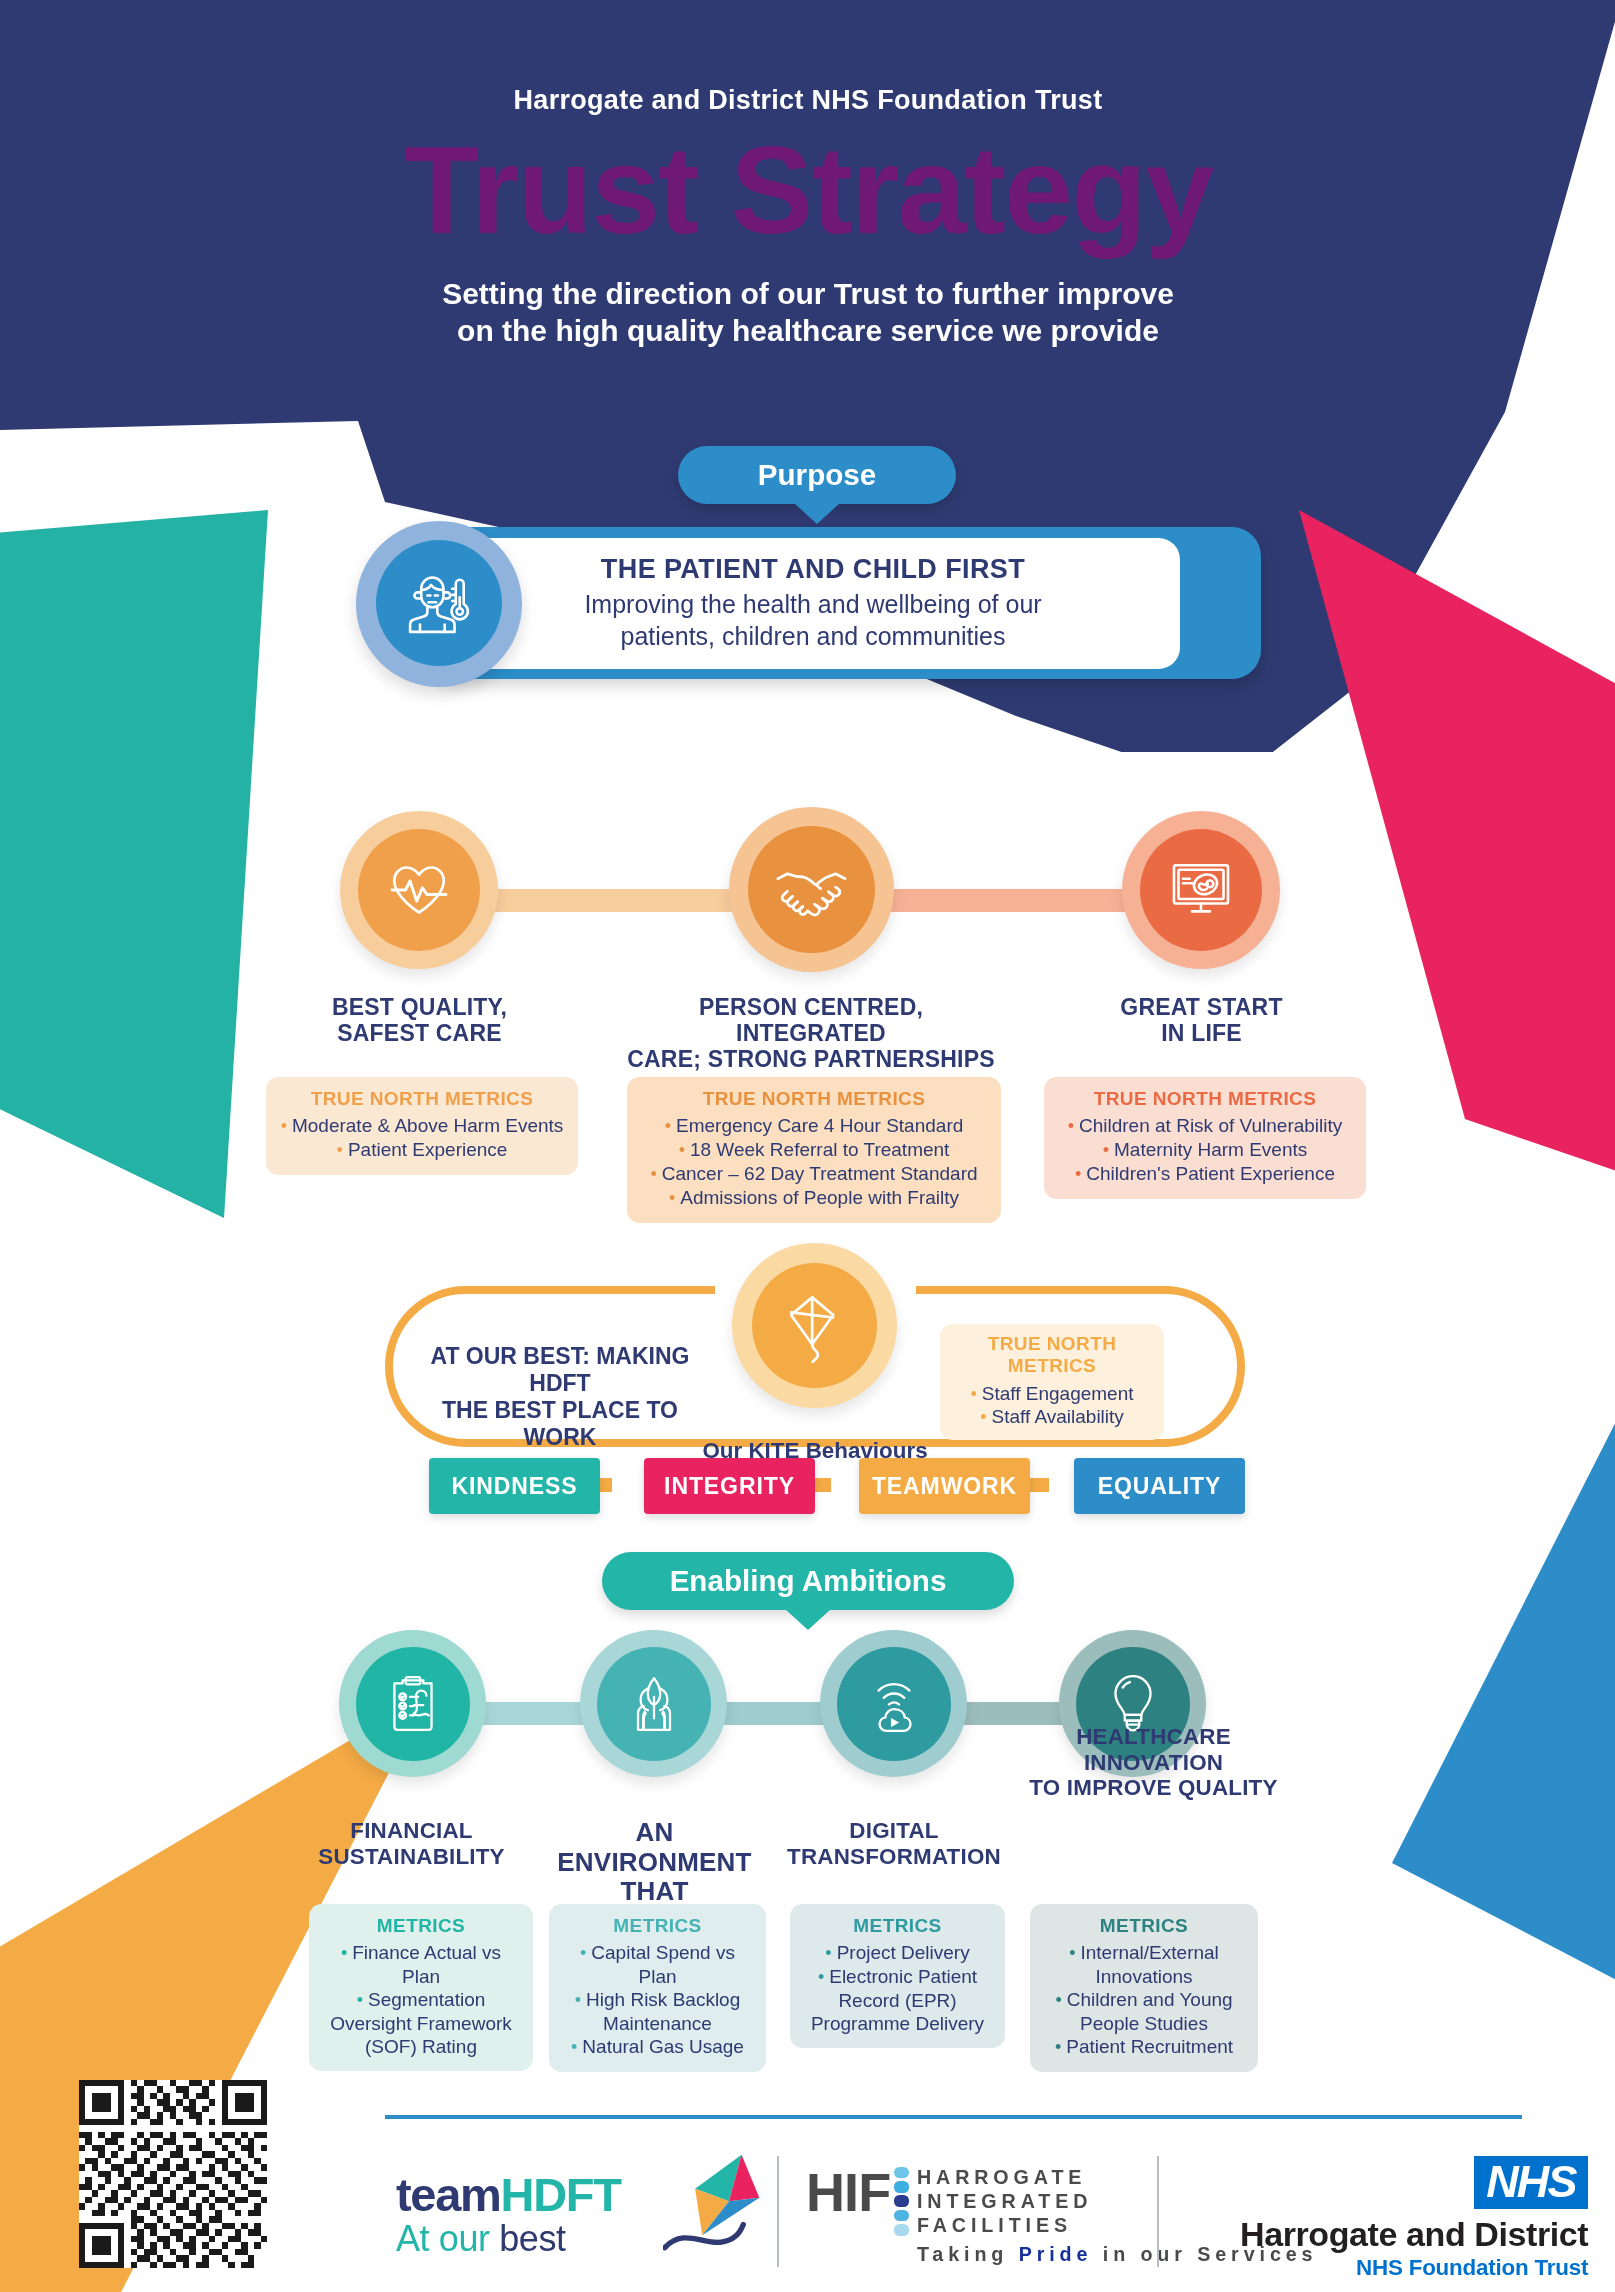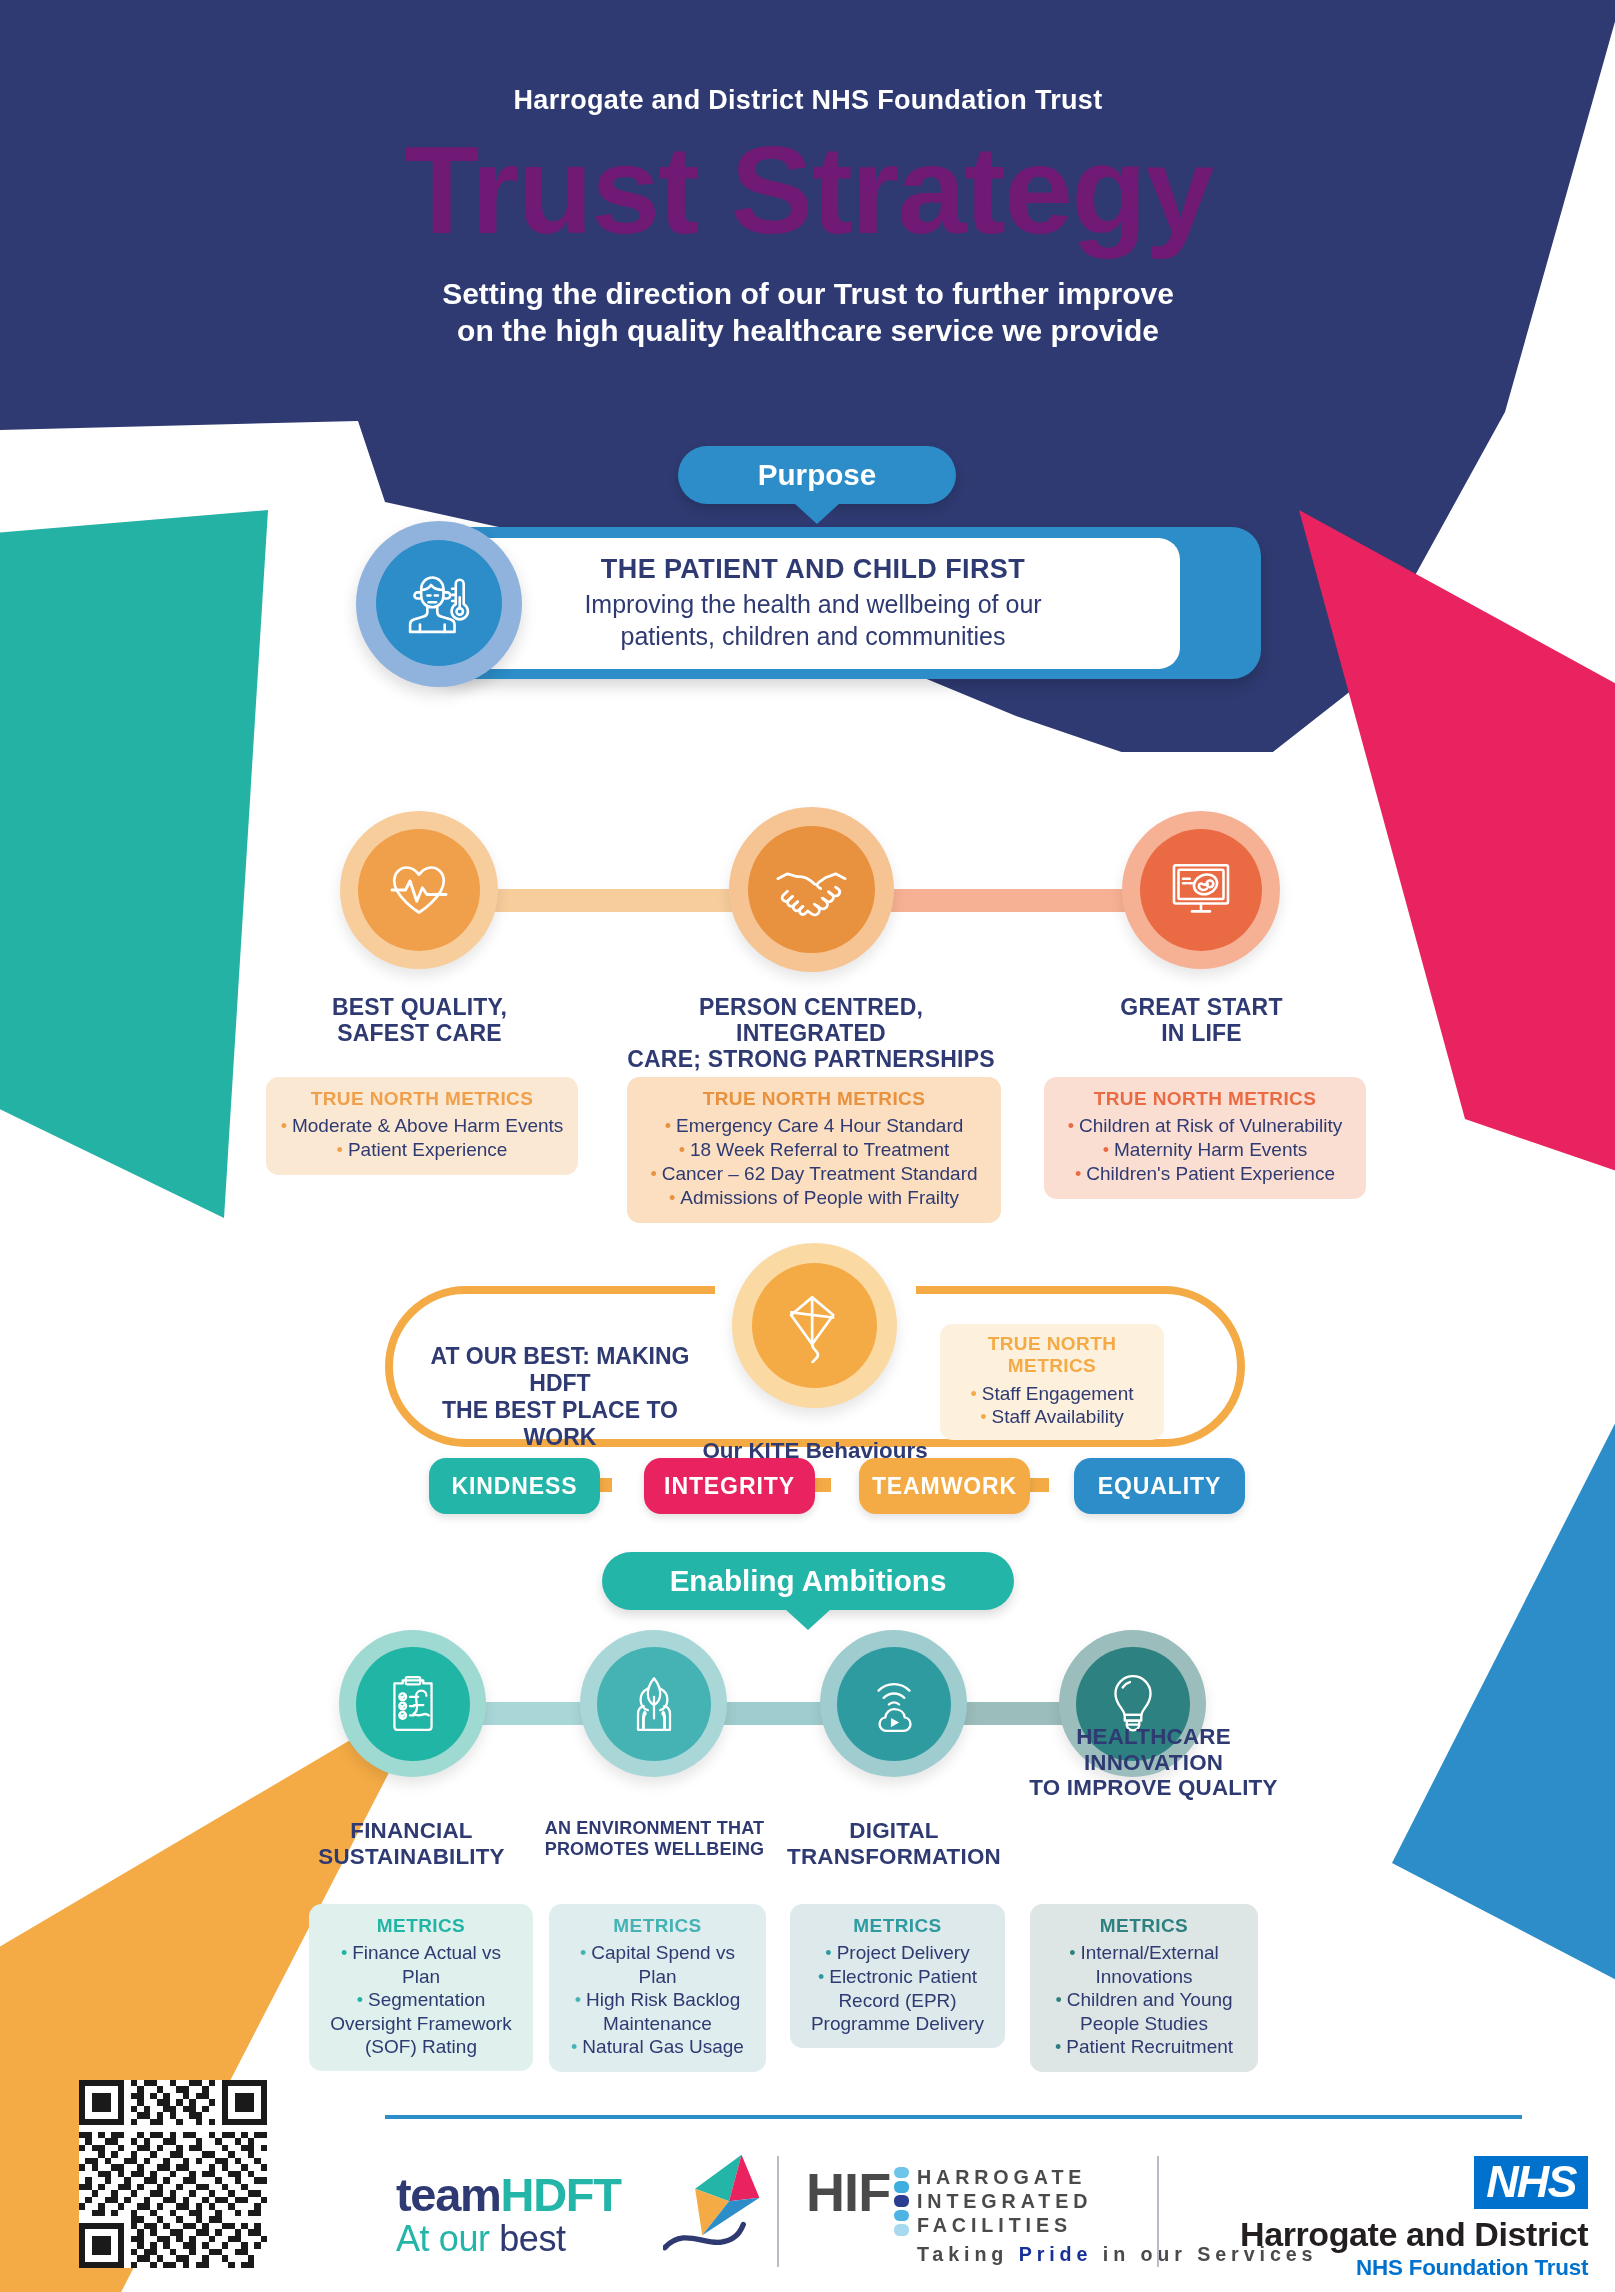--- a/index.html
+++ b/index.html
@@ -171,21 +171,21 @@
   }
   .our-kite{
     position:absolute; left:0; top:177px; width:860px; text-align:center;
     color:#2e3a71; font-size:22.4px; font-weight:bold; z-index:6;
   }
   .kite-values{
     position:absolute; left:0; top:210px; width:860px; height:56px; z-index:8;
     display:flex; justify-content:space-between;
   }
   .kite-val{
-    width:186px; height:56px; border-radius:17px; color:#ffffff;
+    width:186px; height:56px; border-radius:4px; color:#ffffff;
     font-size:23px; font-weight:bold; letter-spacing:0.9px;
     display:flex; align-items:center; justify-content:center;
     box-shadow:0 3.6px 8px rgba(0,0,0,0.13);
     margin-left:44px;
   }
   .kite-link{ position:absolute; top:1478px; height:14.3px; background:#f4ab45; z-index:7; }
 
   
   .ea-row{ position:absolute; top:1630px; left:0; width:1616px; height:179px; z-index:10; }
 
@@ -502,21 +502,21 @@
           </svg>
         </span>
       </div>
     </div>
   </div>
 
   <div class="tn-title" style="left:304px; top:1818px; width:215px; font-size:22.4px;">
     <div>FINANCIAL</div>
     <div>SUSTAINABILITY</div>
   </div>
-  <div class="tn-title" style="left:537px; top:1818px; width:235px; font-size:18px;">
+  <div class="tn-title" style="left:537px; top:1818px; width:235px; font-size:26px;">
     <div>AN ENVIRONMENT THAT</div>
     <div>PROMOTES WELLBEING</div>
   </div>
   <div class="tn-title" style="left:781px; top:1818px; width:226px; font-size:22.4px;">
     <div>DIGITAL</div>
     <div>TRANSFORMATION</div>
   </div>
   <div class="tn-title" style="left:1019px; top:1724px; width:269px; font-size:22.4px;">
     <div>HEALTHCARE INNOVATION</div>
     <div>TO IMPROVE QUALITY</div>

